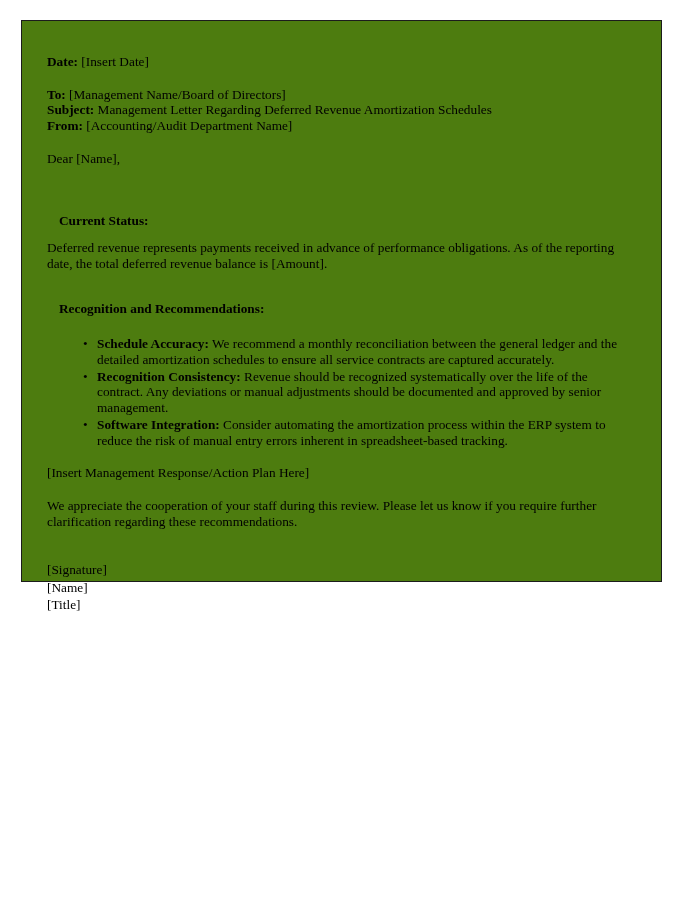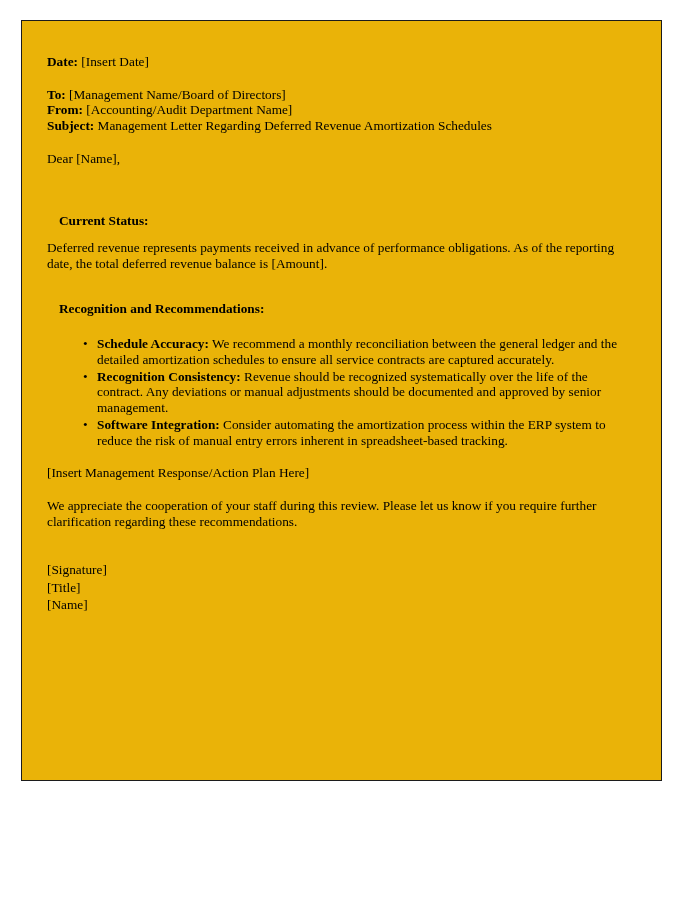--- a/index.html
+++ b/index.html
@@ -21,24 +21,24 @@
     height: 900px;
     background: #ffffff;
   }
 
   
   .letter-frame {
     position: absolute;
     left: 21px;
     top: 20px;
     width: 641px;
-    height: 761px;
+    height: 562px;
     box-sizing: border-box;
     border: 1.3px solid #1c1c1c;
-    background: #eab308;
+    background: #4d7c0f;
   }
 
   .letter-body {
     position: absolute;
     left: 25px;
     top: 33px;
     width: 585px;
     font-size: 13.3px;
     line-height: 15.7px;
     color: #000000;
@@ -108,26 +108,26 @@
         <span>[Insert Date]</span>
       </div>
 
       <div class="gap-lg"></div>
 
       <div class="block">
         <span class="lbl">To:</span>
         <span>[Management Name/Board of Directors]</span>
       </div>
       <div class="block">
+        <span class="lbl">Subject:</span>
+        <span>Management Letter Regarding Deferred Revenue Amortization Schedules</span>
+      </div>
+      <div class="block">
         <span class="lbl">From:</span>
         <span>[Accounting/Audit Department Name]</span>
-      </div>
-      <div class="block">
-        <span class="lbl">Subject:</span>
-        <span>Management Letter Regarding Deferred Revenue Amortization Schedules</span>
       </div>
 
       <div class="gap-lg"></div>
 
       <p class="para">Dear [Name],</p>
 
       <div class="gap-lg"></div>
 
 
       <div class="gap-lg"></div>
@@ -160,18 +160,18 @@
       <div class="gap-lg"></div>
 
       <p class="para">We appreciate the cooperation of your staff during this review. Please let us know if you require further clarification regarding these recommendations.</p>
 
       <div class="gap-lg"></div>
 
 
       <div class="gap-md"></div>
 
       <p class="sig-line">[Signature]</p>
+      <p class="sig-line">[Name]</p>
       <p class="sig-line">[Title]</p>
-      <p class="sig-line">[Name]</p>
 
     </div>
   </div>
 </div>
 
 </body></html>

